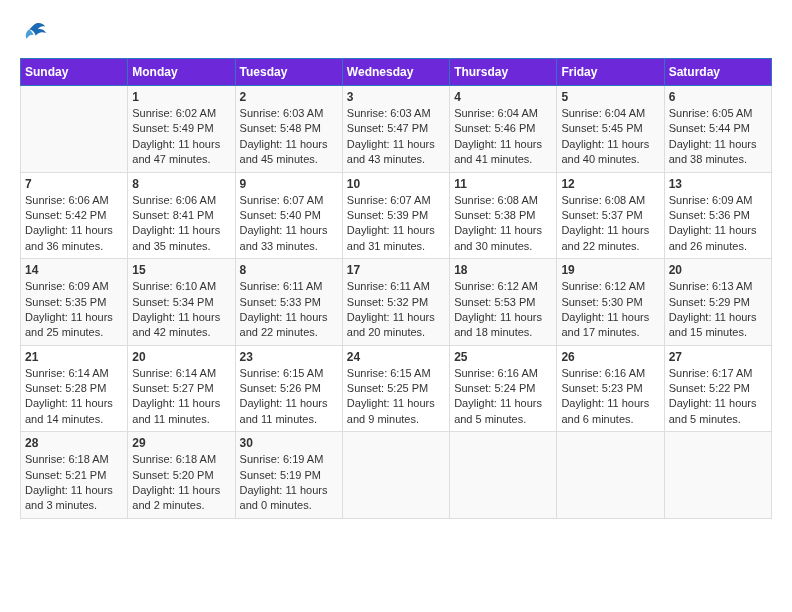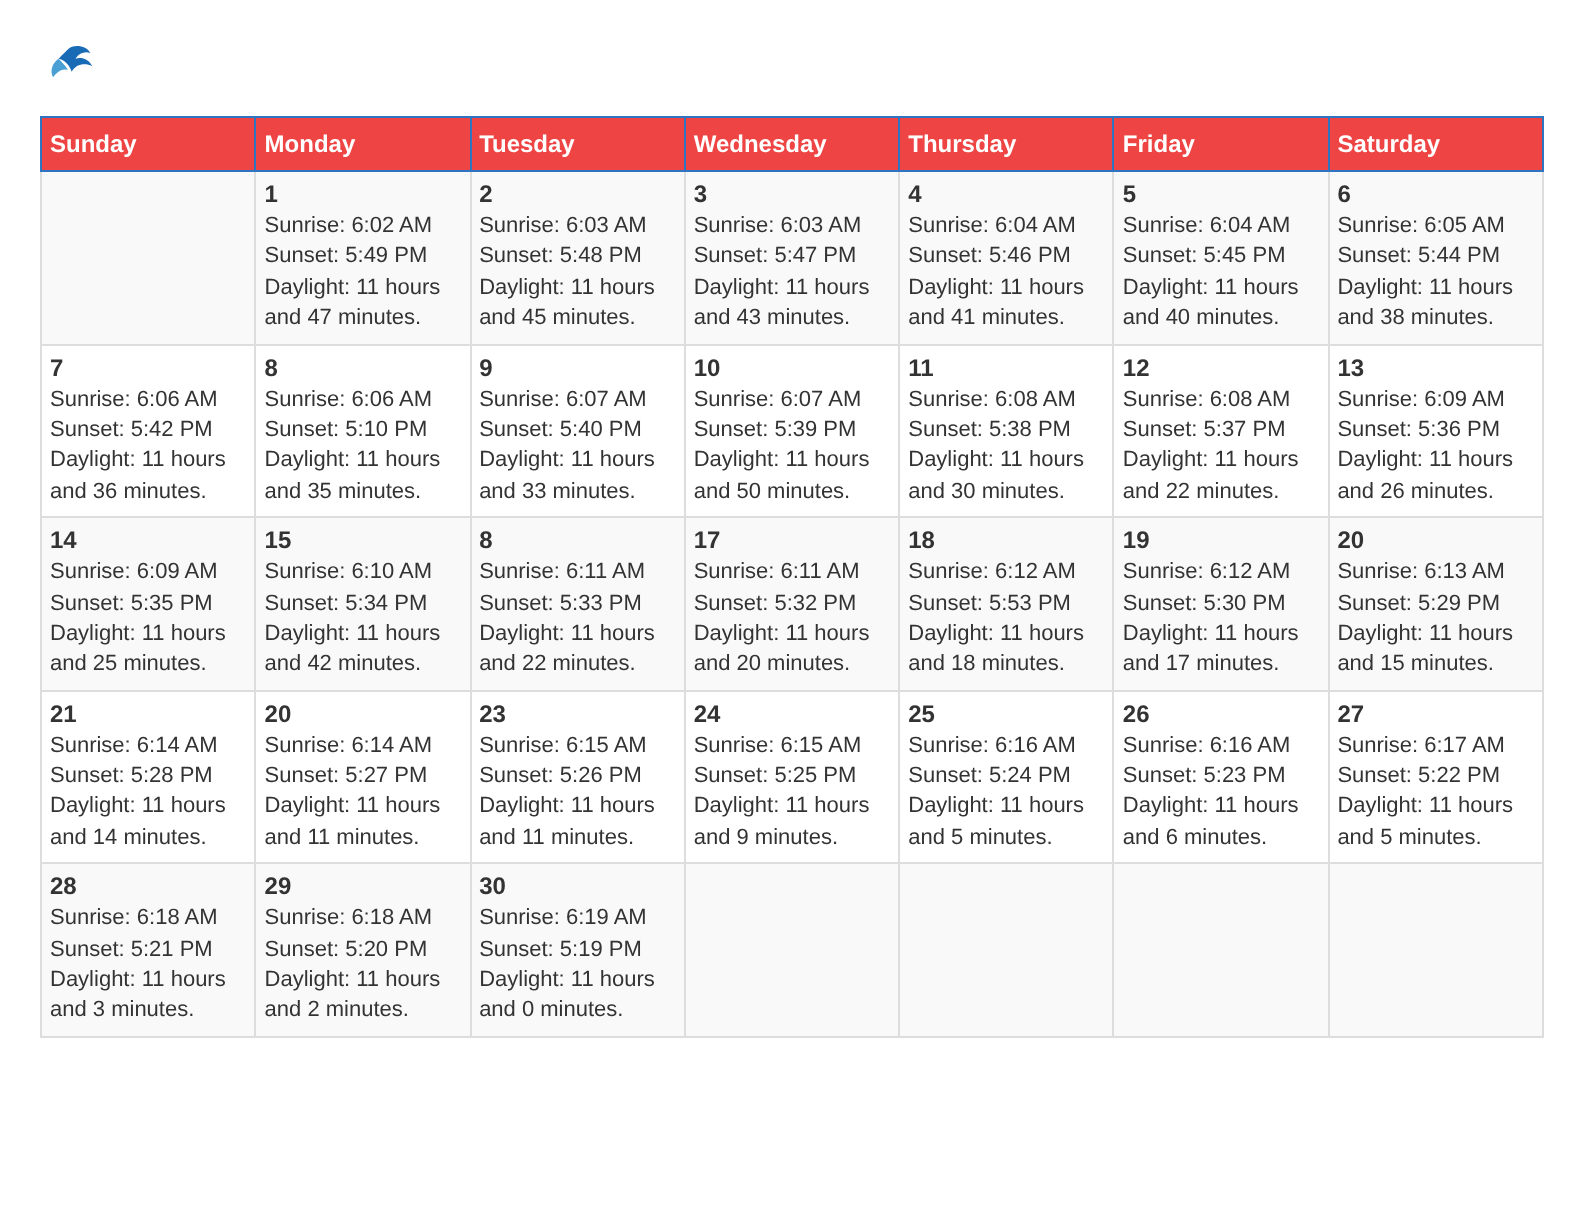--- a/index.html
+++ b/index.html
@@ -46,21 +46,21 @@
       font-size: 15px;
       font-weight: normal;
       color: #555;
     }
     table {
       width: 100%;
       border-collapse: collapse;
       font-size: 11px;
     }
     thead tr th {
-      background-color: #ef4444;
+      background-color: #6d28d9;
       color: #fff;
       padding: 6px 4px;
       text-align: left;
       font-size: 12px;
       border: 1px solid #2e74c0;
     }
     tbody tr {
       border-bottom: 1px solid #ccc;
     }
     tbody tr td {
@@ -168,37 +168,37 @@
         <td>
           <span class="day-num">7</span>
           <span class="cell-line">Sunrise: 6:06 AM</span>
           <span class="cell-line">Sunset: 5:42 PM</span>
           <span class="cell-line">Daylight: 11 hours</span>
           <span class="cell-line">and 36 minutes.</span>
         </td>
         <td>
           <span class="day-num">8</span>
           <span class="cell-line">Sunrise: 6:06 AM</span>
-          <span class="cell-line">Sunset: 5:10 PM</span>
+          <span class="cell-line">Sunset: 8:41 PM</span>
           <span class="cell-line">Daylight: 11 hours</span>
           <span class="cell-line">and 35 minutes.</span>
         </td>
         <td>
           <span class="day-num">9</span>
           <span class="cell-line">Sunrise: 6:07 AM</span>
           <span class="cell-line">Sunset: 5:40 PM</span>
           <span class="cell-line">Daylight: 11 hours</span>
           <span class="cell-line">and 33 minutes.</span>
         </td>
         <td>
           <span class="day-num">10</span>
           <span class="cell-line">Sunrise: 6:07 AM</span>
           <span class="cell-line">Sunset: 5:39 PM</span>
           <span class="cell-line">Daylight: 11 hours</span>
-          <span class="cell-line">and 50 minutes.</span>
+          <span class="cell-line">and 31 minutes.</span>
         </td>
         <td>
           <span class="day-num">11</span>
           <span class="cell-line">Sunrise: 6:08 AM</span>
           <span class="cell-line">Sunset: 5:38 PM</span>
           <span class="cell-line">Daylight: 11 hours</span>
           <span class="cell-line">and 30 minutes.</span>
         </td>
         <td>
           <span class="day-num">12</span>

